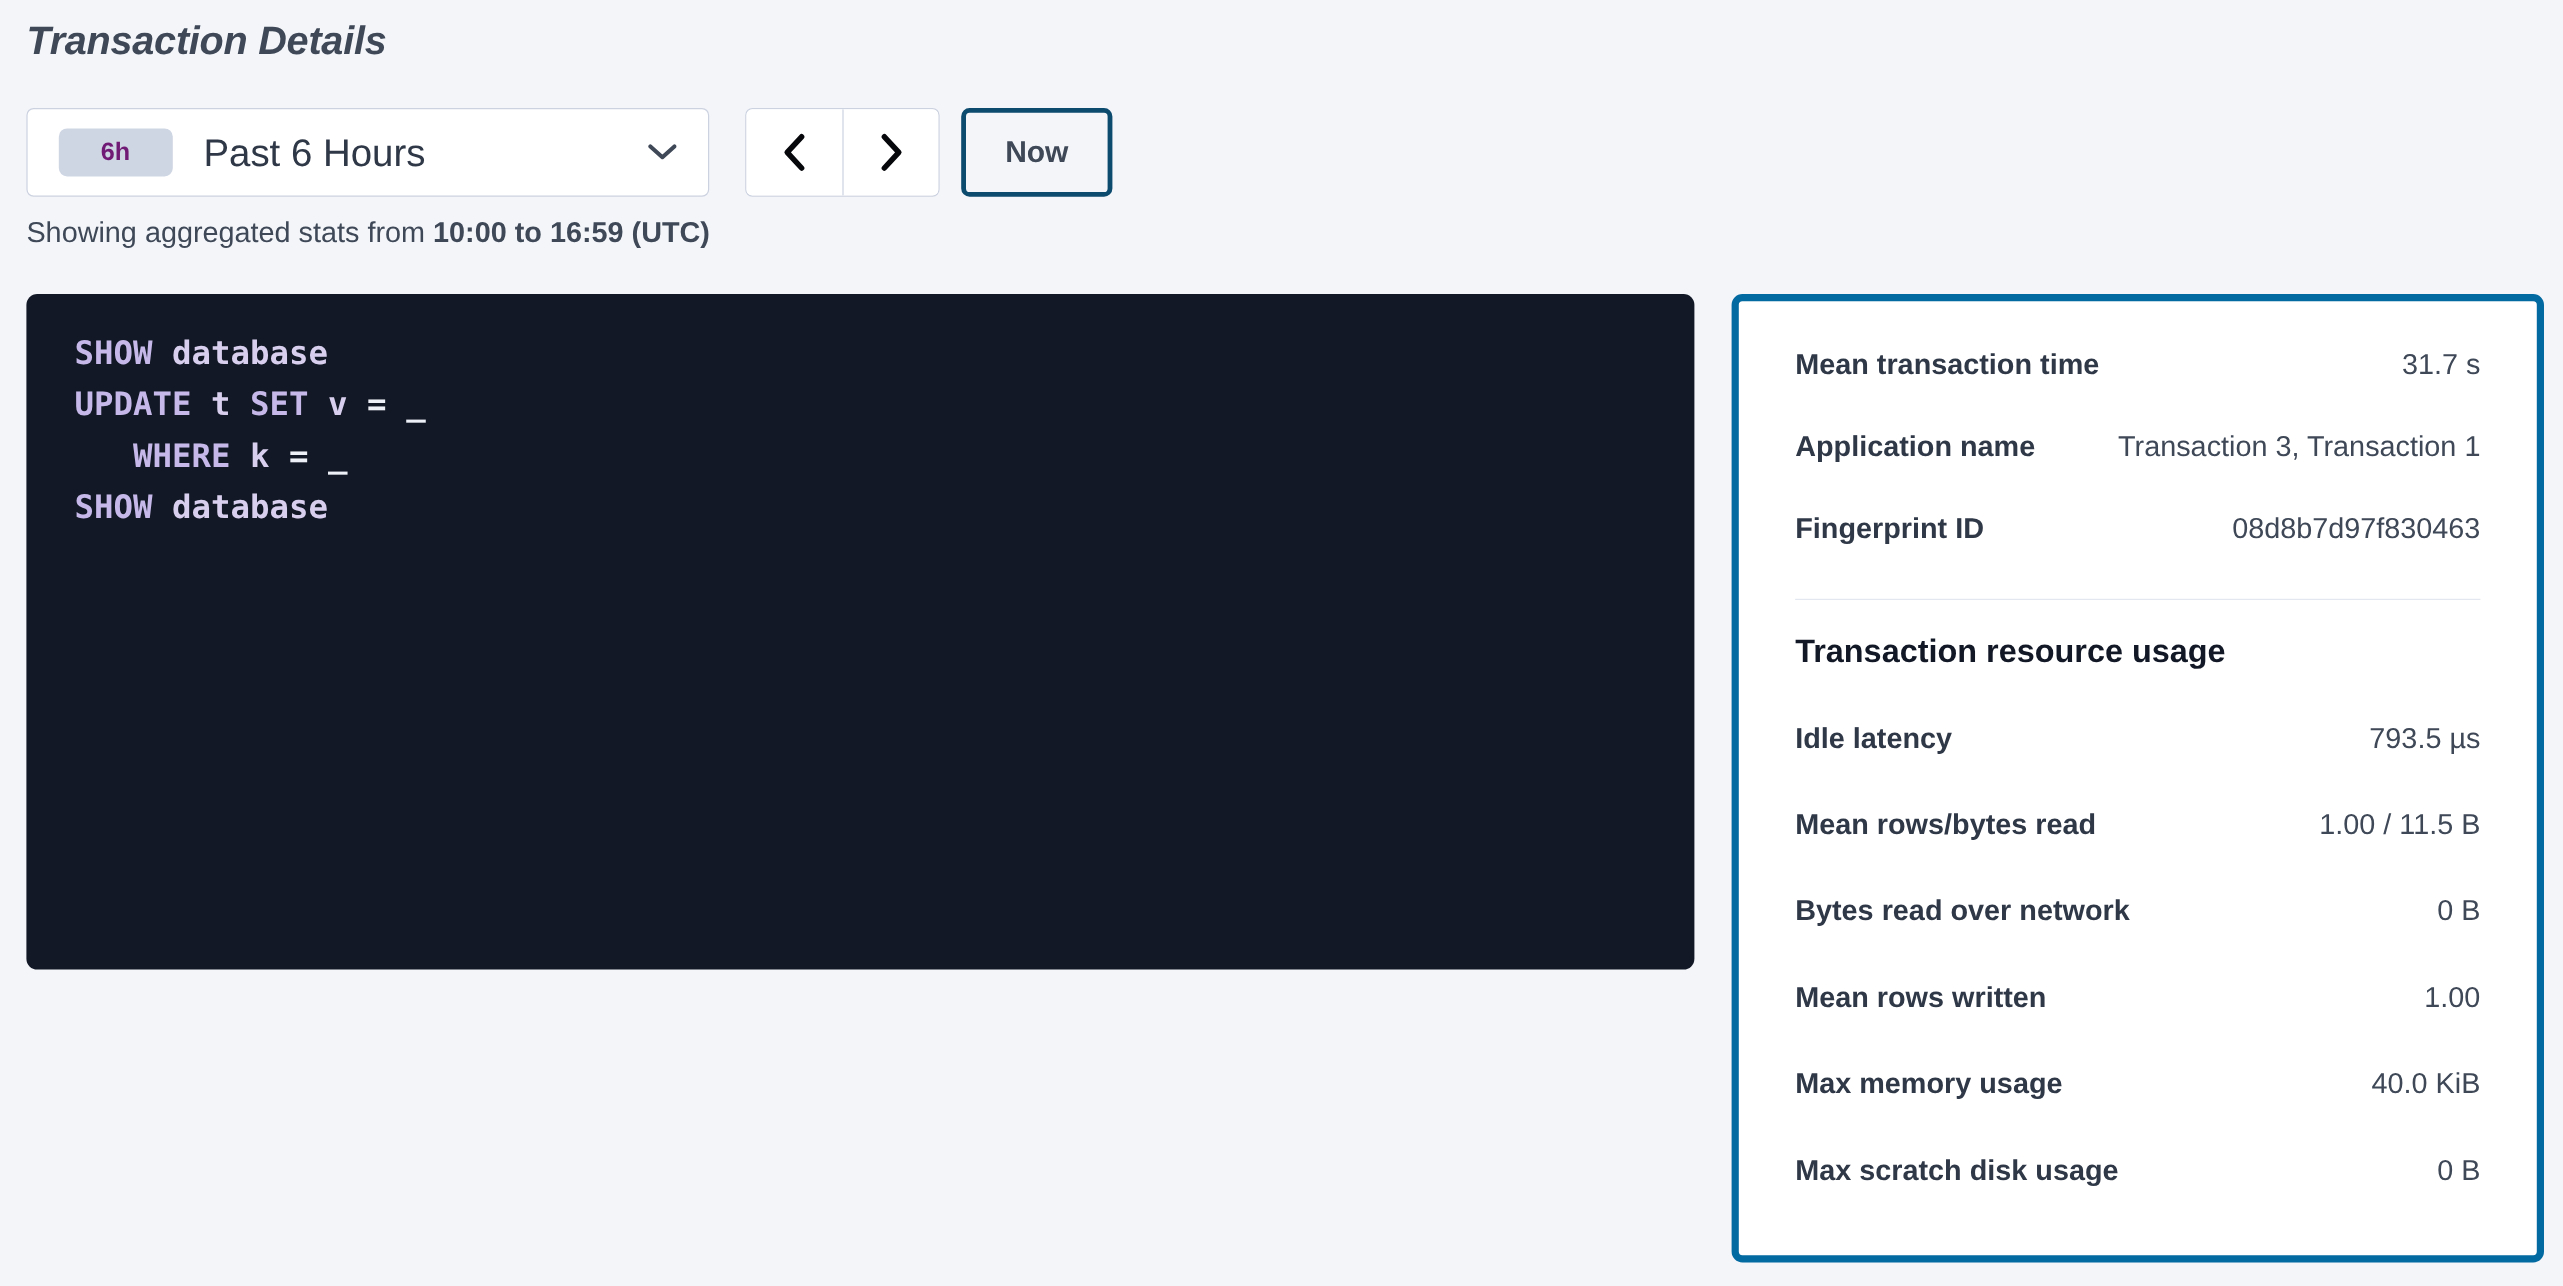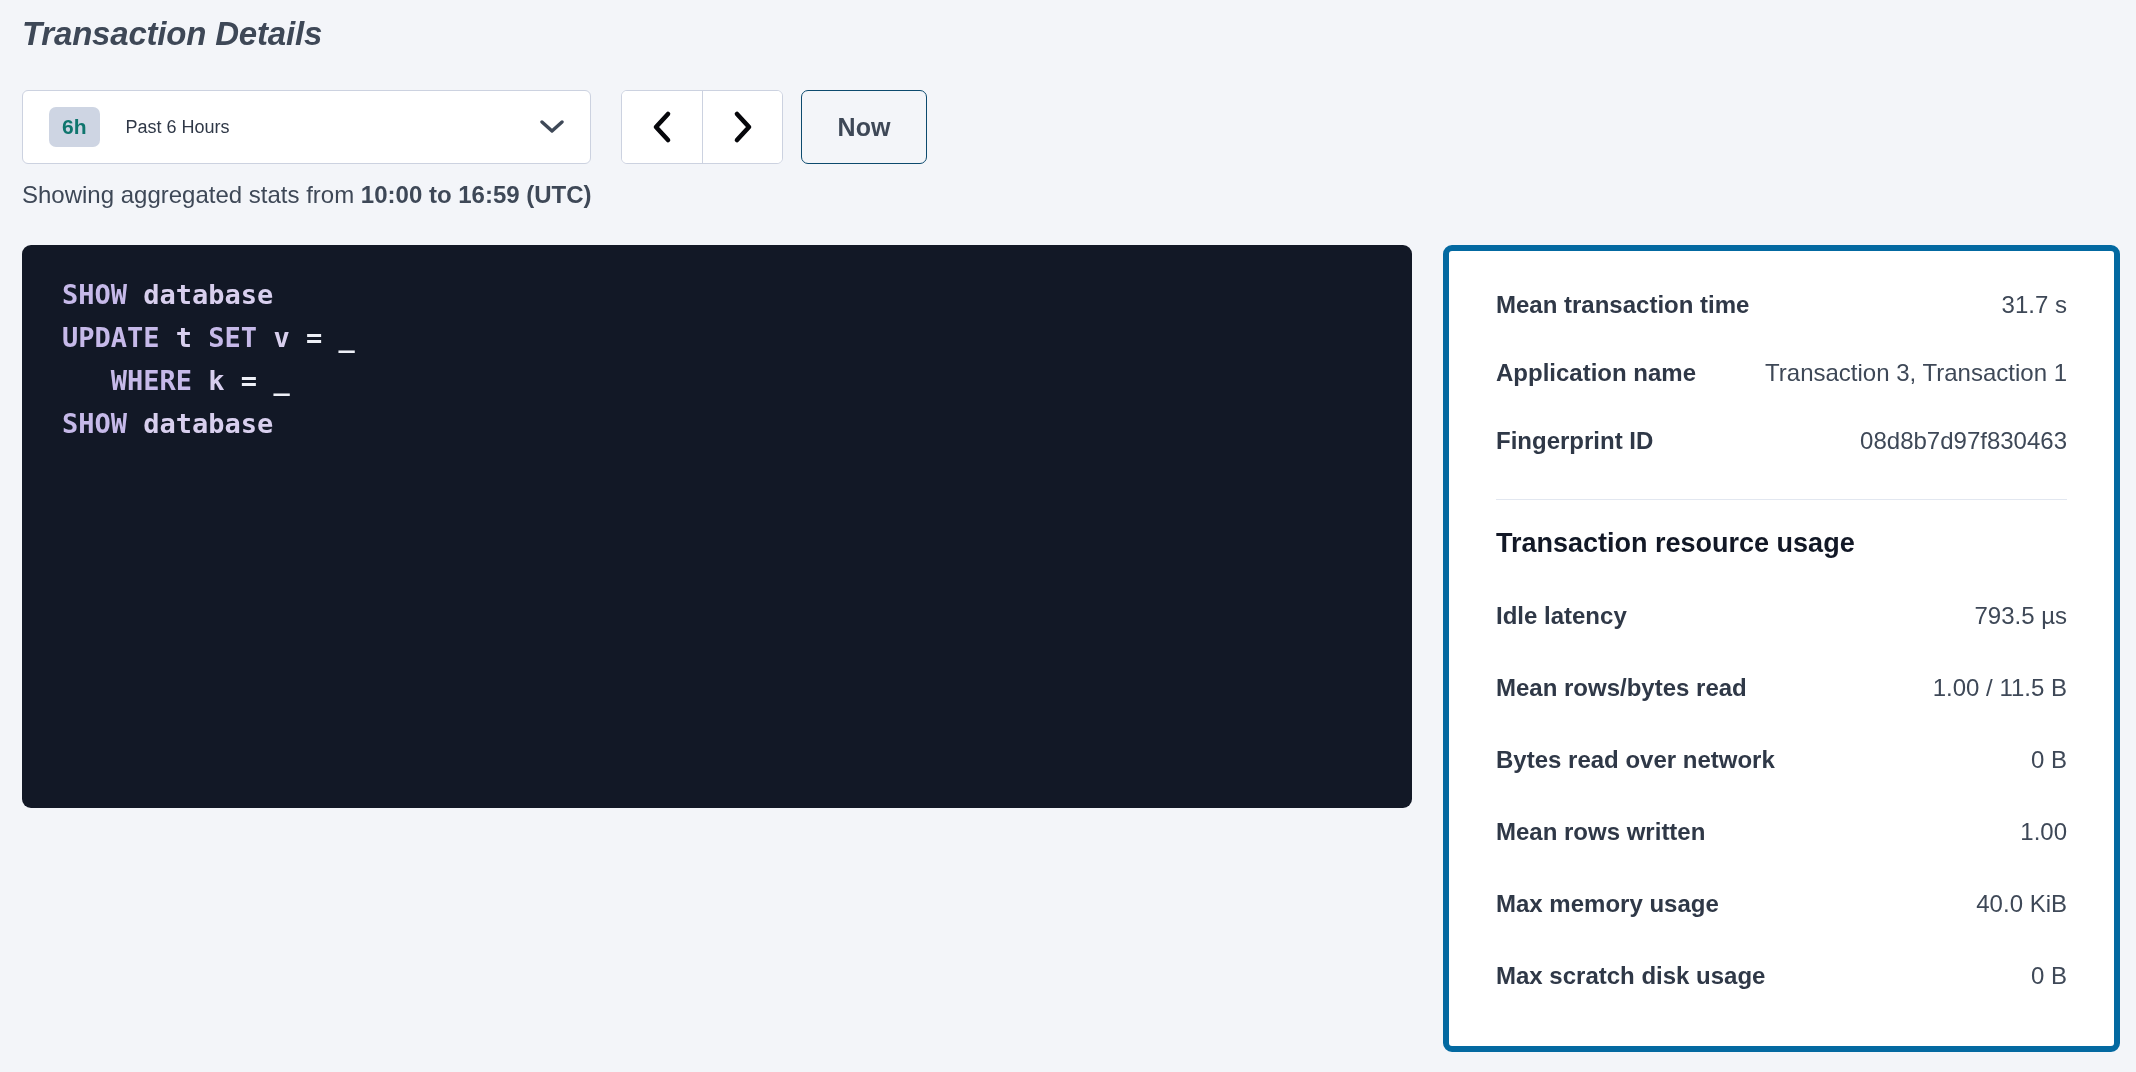--- a/index.html
+++ b/index.html
@@ -50,31 +50,31 @@
     border: 1px solid #ccd2e0;
     border-radius: 6px;
     display: flex;
     align-items: center;
     padding: 0 20px 0 26px;
     position: relative;
   }
 
   .time-badge {
     background: #ced5e3;
-    color: #0f766e;
+    color: #701a75;
     font-size: 21px;
     font-weight: 700;
     border-radius: 7px;
-    padding: 9px 13px;
+    padding: 9px 35px;
     line-height: 22px;
   }
 
   .time-label {
     margin-left: 26px;
-    font-size: 18px;
+    font-size: 32px;
     color: #2f3847;
     font-weight: 400;
     line-height: 30px;
   }
 
   .chevron-down {
     position: absolute;
     right: 26px;
     top: 50%;
     transform: translateY(-50%);
@@ -105,21 +105,21 @@
     padding: 0;
   }
   .arrow-btn + .arrow-btn { border-left: 1px solid #ccd2e0; }
   .arrow-btn svg { display: block; }
 
   .now-btn {
     margin-left: 18px;
     width: 126px;
     height: 74px;
     background: #f3f5f9;
-    border: 1px solid #0c4a6e;
+    border: 4px solid #0c4a6e;
     border-radius: 7px;
     color: #3e4857;
     font-family: "Liberation Sans", sans-serif;
     font-size: 25px;
     font-weight: 700;
     cursor: pointer;
   }
 
   .stats-note {
     position: absolute;

